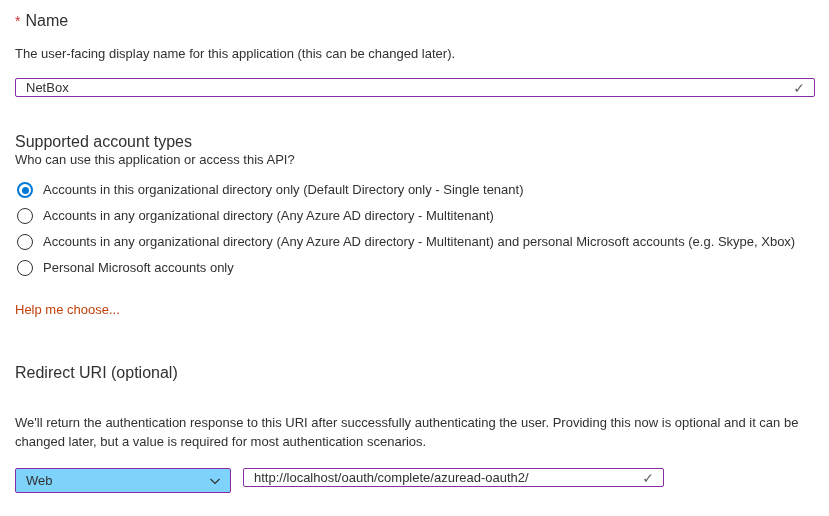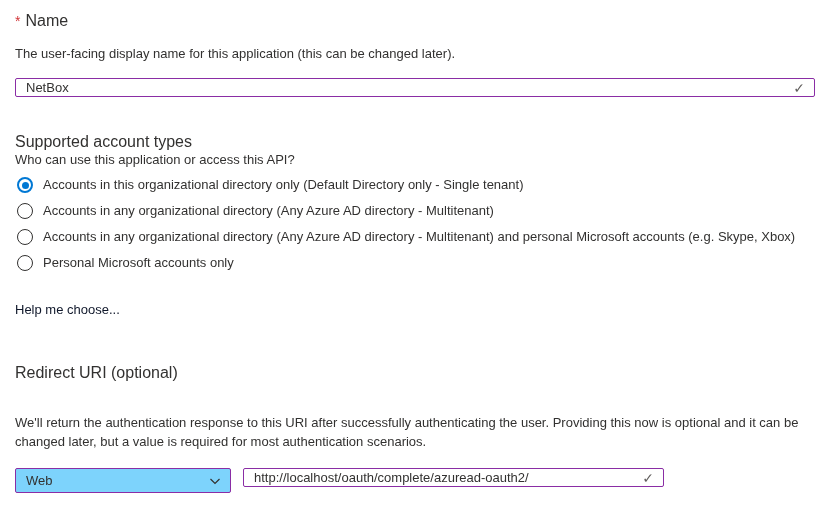--- a/index.html
+++ b/index.html
@@ -58,21 +58,21 @@
     pointer-events: none;
   }
   #name-field { margin-top: 16px; width: 800px; }
 
   #account-types-title { margin-top: 35px; }
   #account-types-question { }
 
   .radio-group { margin-top: 9px; }
   .radio-row {
     display: flex;
-    align-items: flex-start;
+    align-items: center;
     height: 26px;
     cursor: pointer;
   }
   .radio {
     flex: 0 0 auto;
     width: 16px; height: 16px;
     border: 1px solid #323130;
     border-radius: 50%;
     margin: 0 10px 0 2px;
     display: flex;
@@ -81,21 +81,21 @@
   }
   .radio-dot { display: none; width: 7px; height: 7px; border-radius: 50%; background: #0078d4; }
   .radio-row.selected .radio { border: 2px solid #0078d4; }
   .radio-row.selected .radio-dot { display: block; }
   .radio-label { font-size: 13px; line-height: 16px; color: #323130; }
 
   .link {
     display: inline-block;
     margin-top: 21px;
     font-size: 13px;
-    color: #0f172a;
+    color: #c2410c;
     text-decoration: none;
     cursor: pointer;
     text-align: center;
   }
 
   #redirect-title { margin-top: 45px; }
   #redirect-desc { margin-top: 30px; width: 802px; line-height: 19px; }
 
   .uri-row {
     margin-top: 17px;

